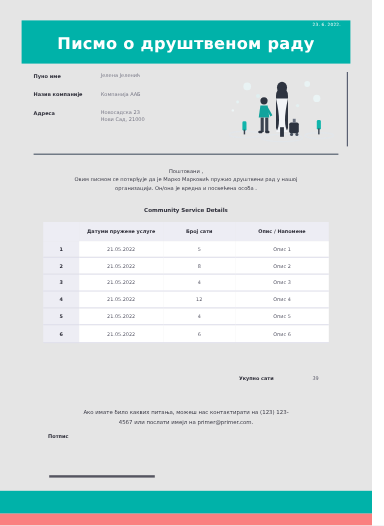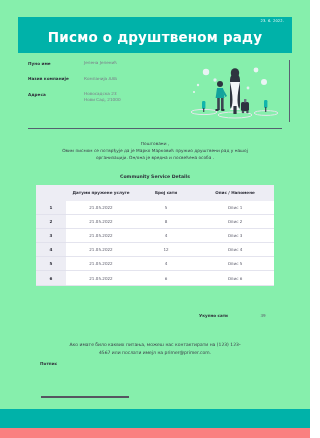--- a/index.html
+++ b/index.html
@@ -13,21 +13,21 @@
     overflow: hidden;
     font-family: "DejaVu Sans", "Liberation Sans", sans-serif;
     color: #3b3b46;
     position: relative;
   }
 
   .page {
     position: relative;
     width: 310px;
     height: 438px;
-    background: #86efac;
+    background: #e5e5e5;
   }
 
   
   .header-band {
     position: absolute;
     left: 18px;
     top: 17px;
     width: 274px;
     height: 36px;
     background: #00b2a9;

